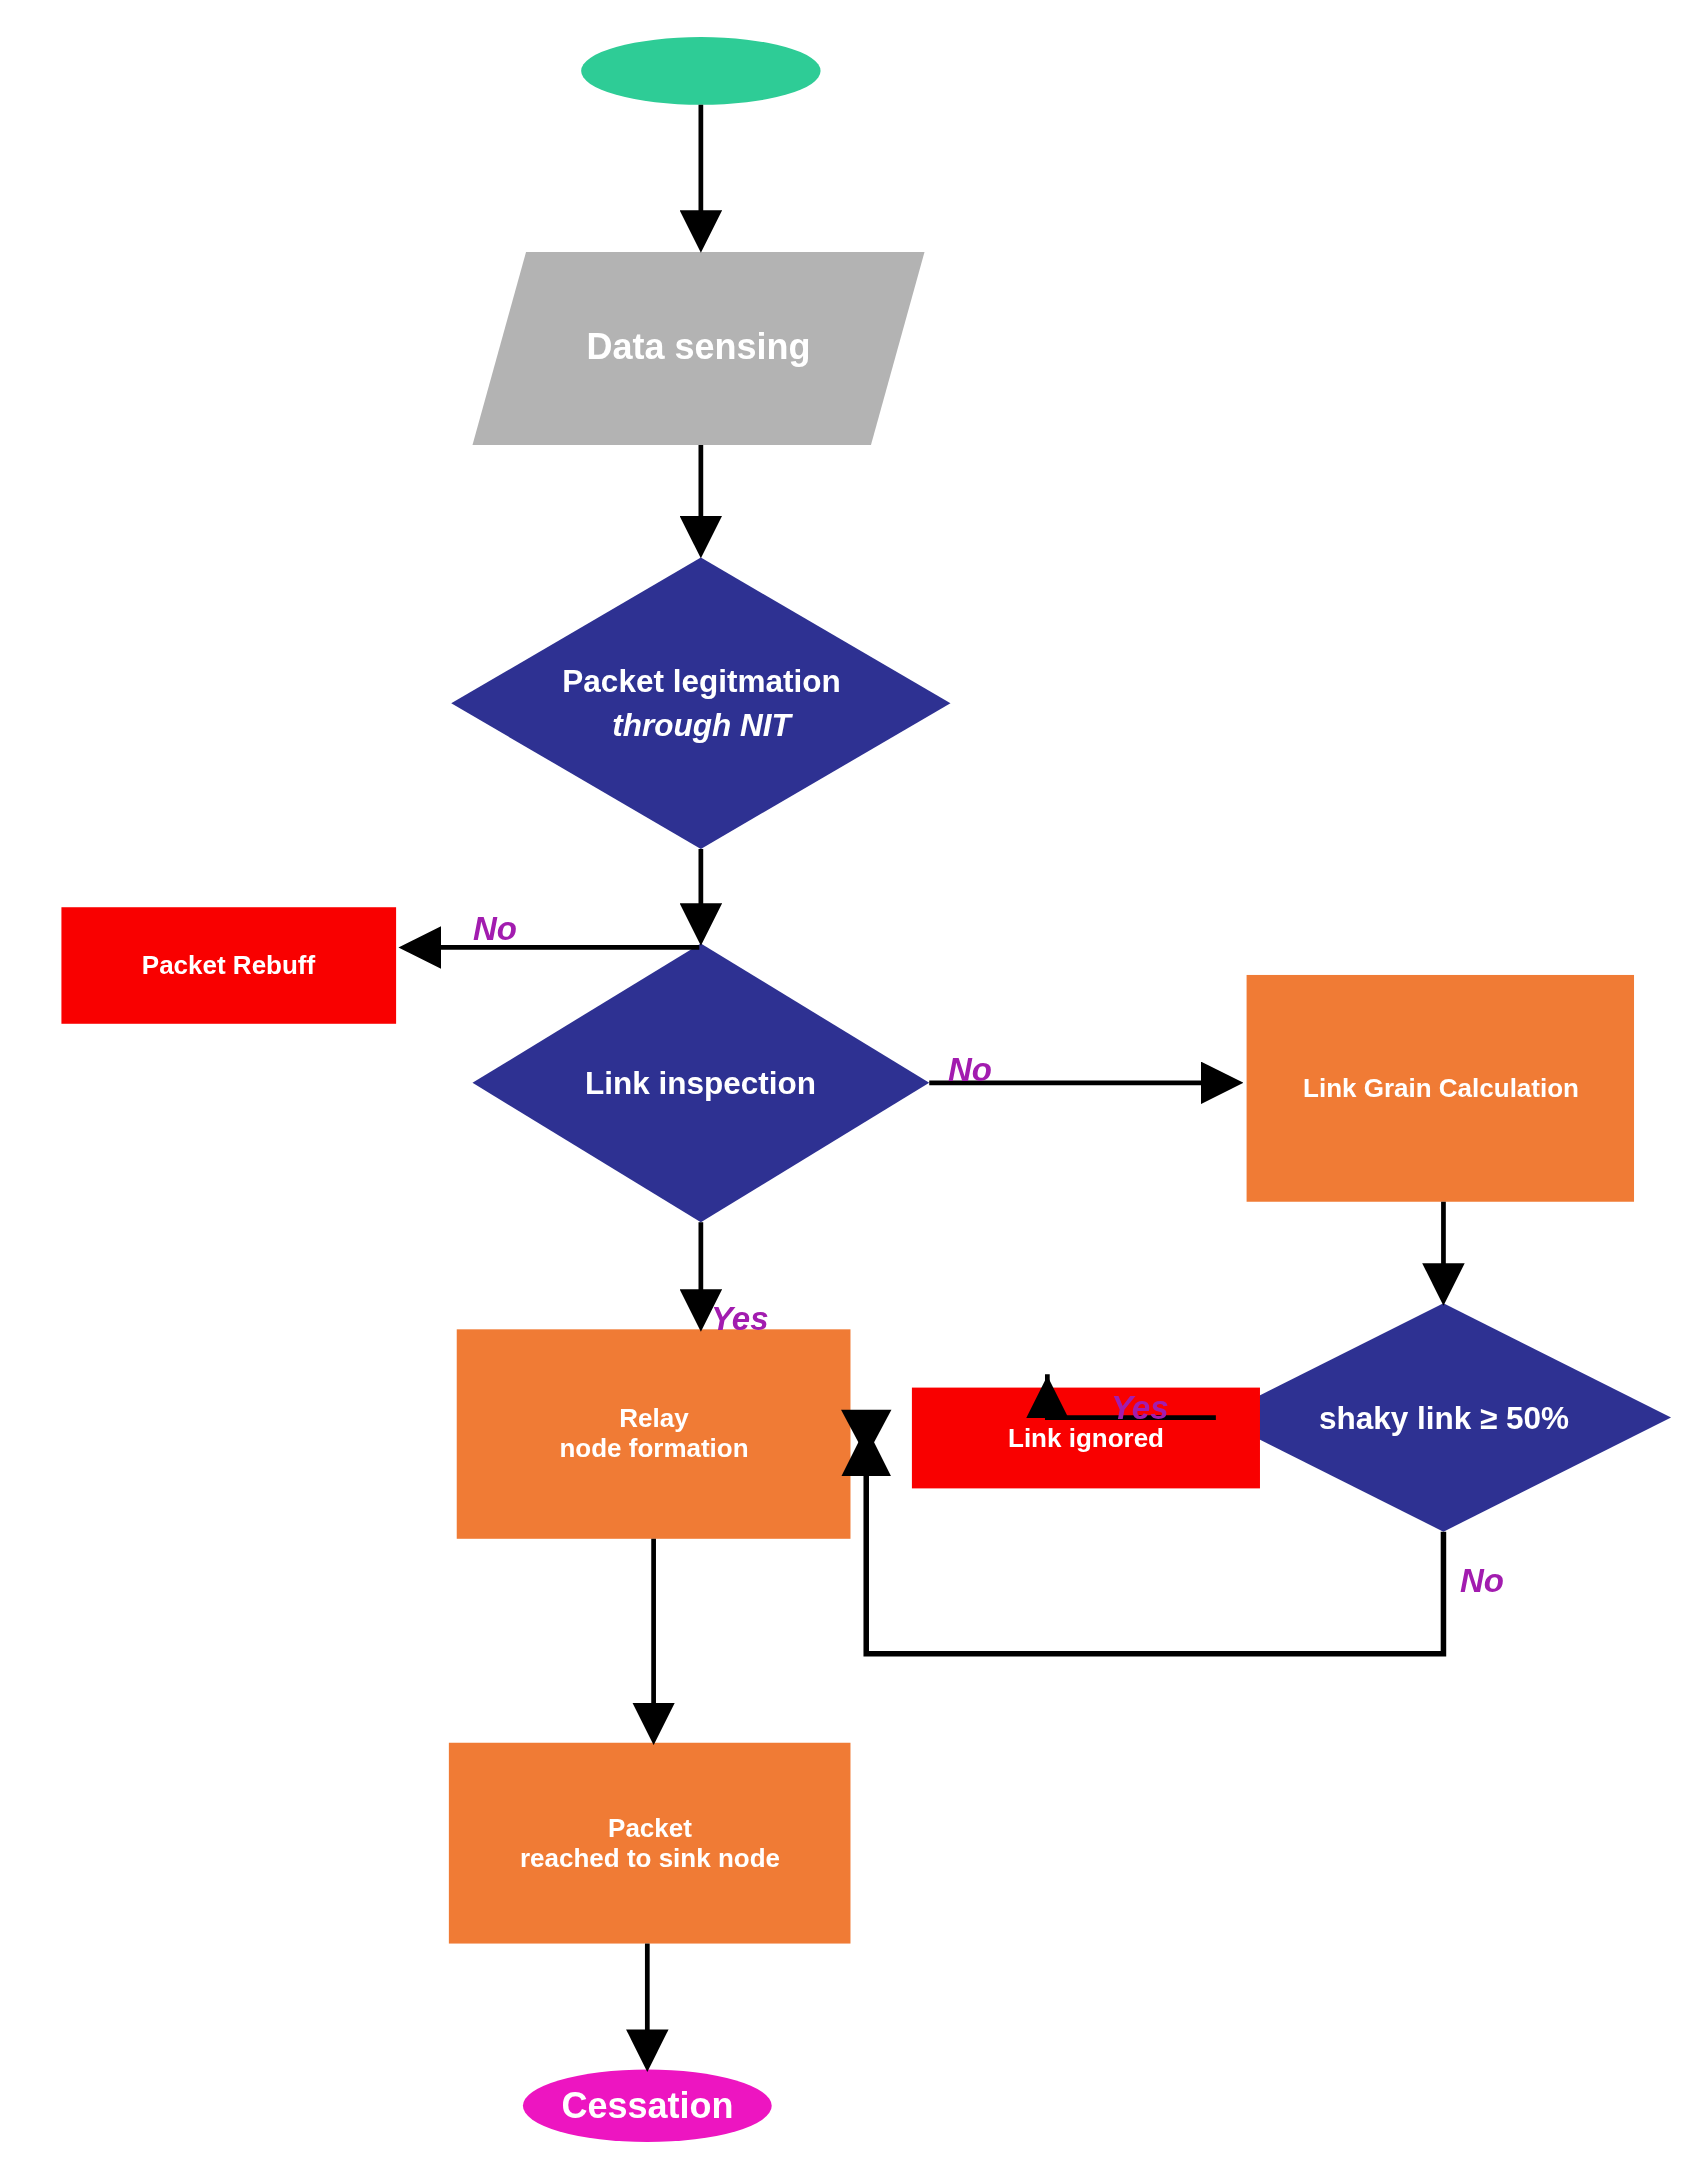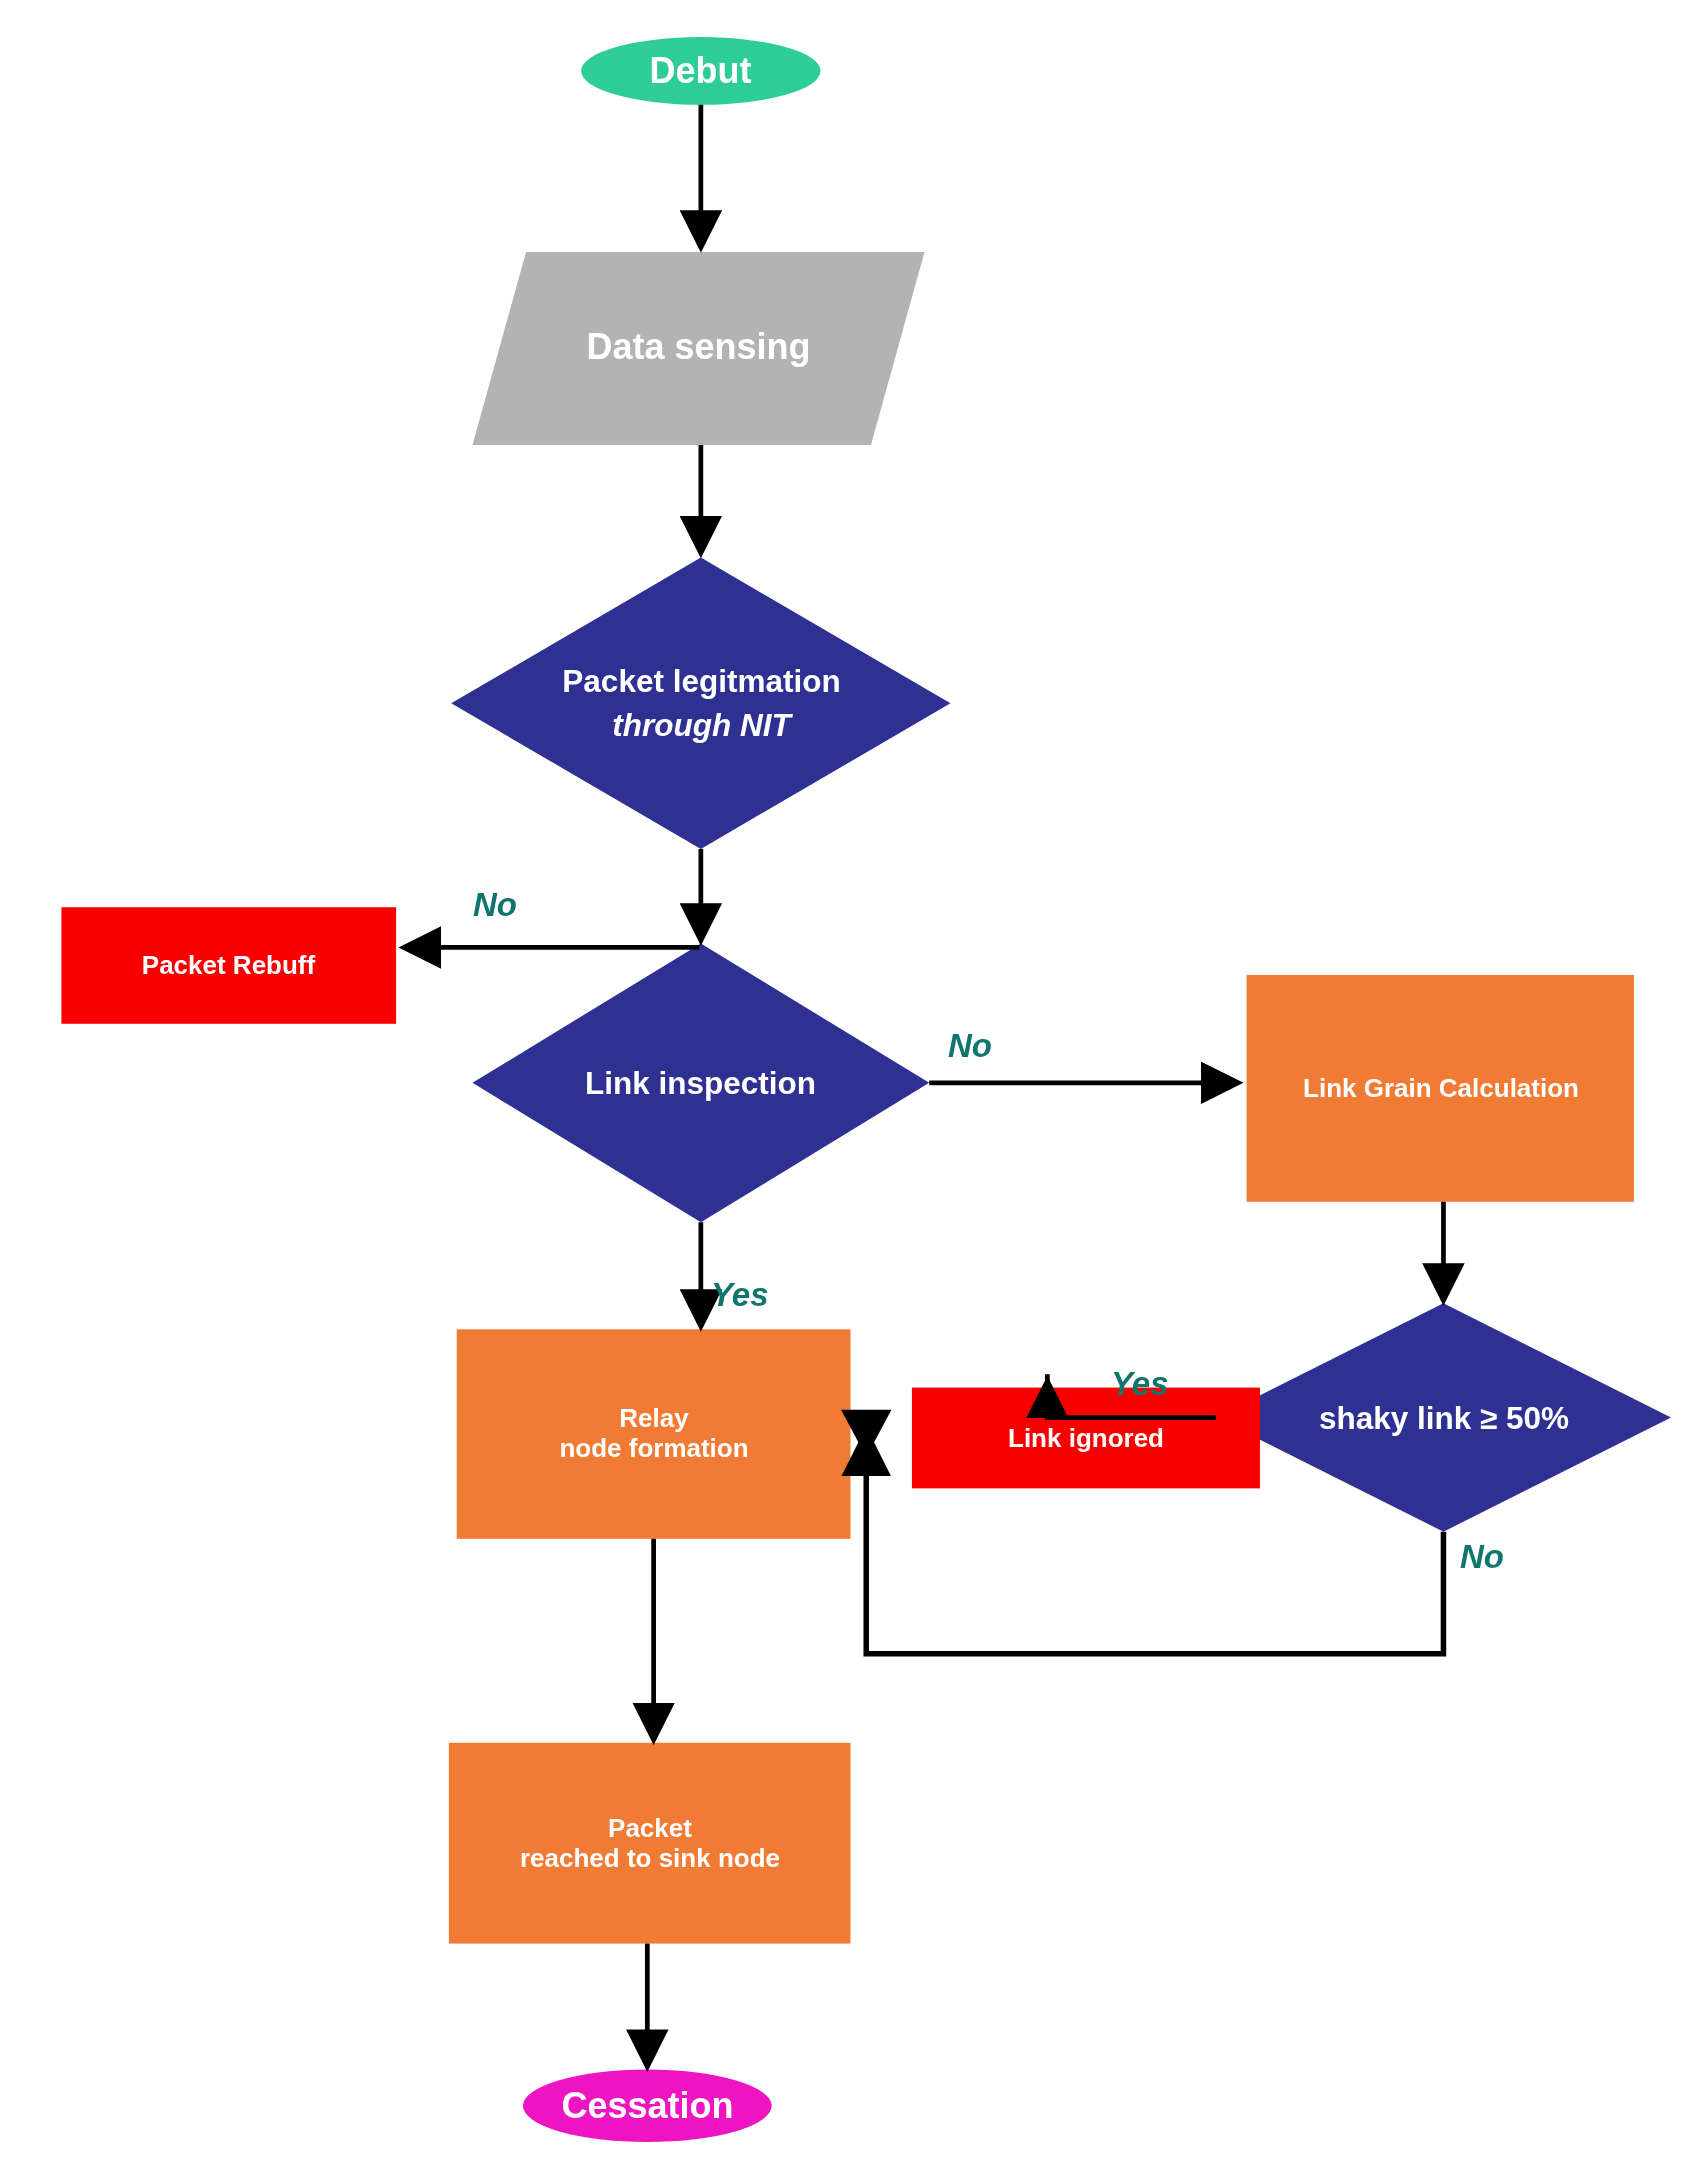--- a/index.html
+++ b/index.html
@@ -36,26 +36,27 @@
     pointer-events: none;
     white-space: pre-line;
   }
   .terminal-label   { font-size: 36px; font-weight: bold; }
   .io-label         { font-size: 36px; font-weight: bold; }
   .process-label    { font-size: 26px; font-weight: bold; }
   .decision-label   { font-size: 31.5px; font-weight: bold; }
   .decision-sub     { font-size: 31.5px; font-weight: bold; font-style: italic; text-align: right; }
   .edge-label {
     position: absolute;
-    color: #0f766e;
+    color: #a21caf;
     font-size: 33px;
     font-weight: bold;
     font-style: italic;
     white-space: nowrap;
     line-height: 1;
+    margin-top: 24px;
   }
   .decision-stack {
     display: flex;
     flex-direction: column;
     align-items: center;
     justify-content: center;
     gap: 7.9px;
   }
 </style>
 </head>
@@ -111,21 +112,20 @@
 
     <path d="M 1833 1945 L 1833 2100 L 1100 2100 L 1100 1815" fill="none" stroke="#000000" stroke-width="7"></path>
     <line x1="1100" y1="1870" x2="1100" y2="1822" stroke="#000000" stroke-width="7" marker-end="url(#arrow)"></line>
     <polygon points="1100,1790 1132,1850 1068,1850" fill="#000000" transform="rotate(180 1100 1820)"></polygon>
 
     <line x1="830" y1="1954" x2="830" y2="2207" stroke="#000000" stroke-width="6" marker-end="url(#arrow)"></line>
 
     <line x1="822" y1="2468" x2="822" y2="2622" stroke="#000000" stroke-width="6" marker-end="url(#arrow)"></line>
   </svg>
 
-  <div class="node-label terminal-label" style="left:581px; top:37px; width:239px; height:68px;">Debut</div>
 
   <div class="node-label io-label" style="left:504px; top:299px; width:389px; height:95px;text-align:center;">Data sensing</div>
 
   <div class="node-label decision-stack" style="left:473px; top:634px; width:457px; height:139px;">
     <span class="decision-label">Packet legitmation</span>
     <span class="decision-sub">through NIT</span>
   </div>
 
   <div class="node-label process-label" style="left:61px; top:907px; width:335px; height:117px;">Packet Rebuff</div>
 

